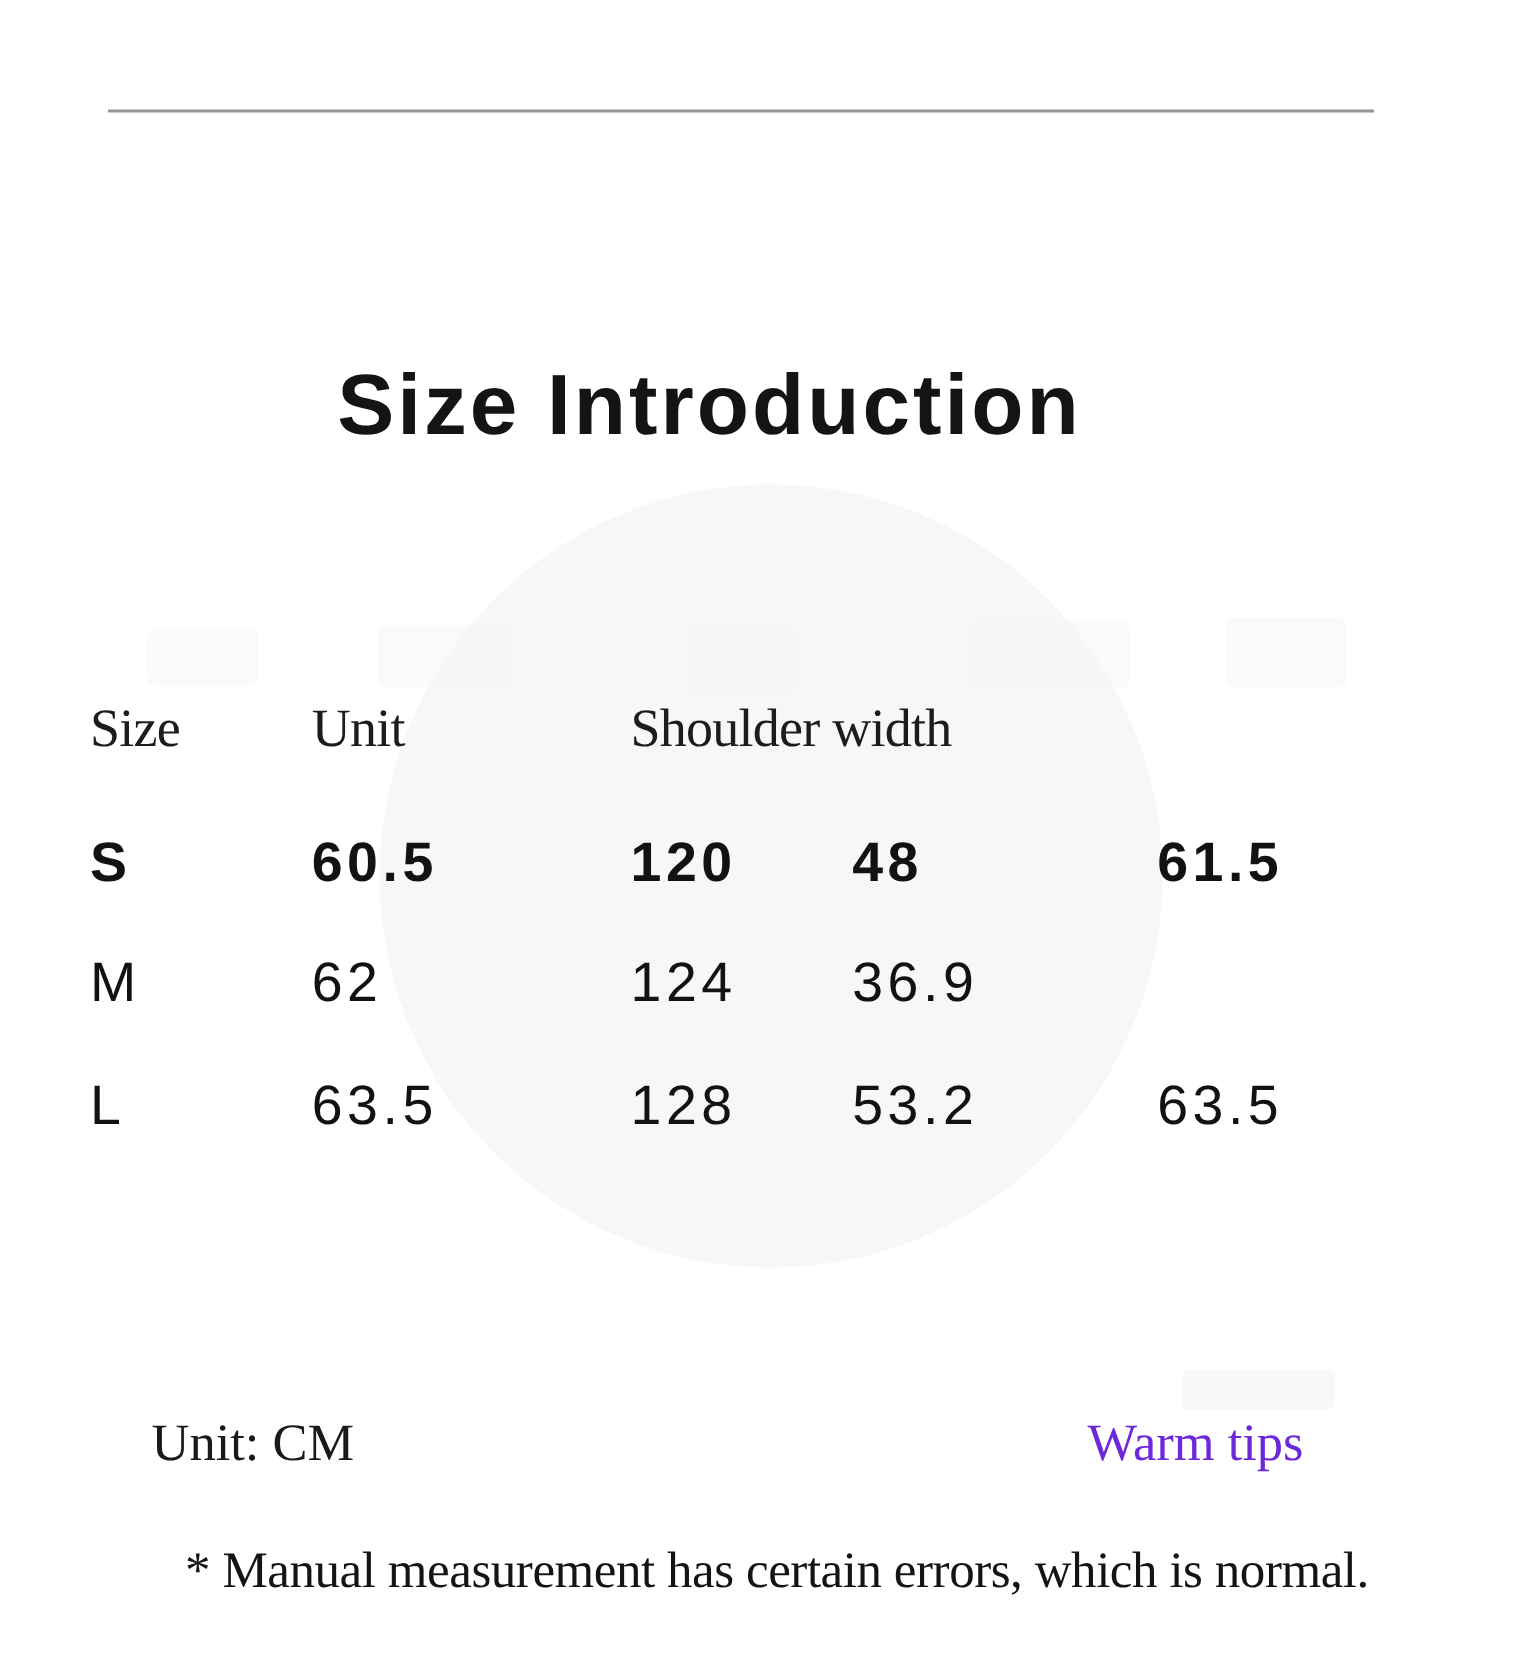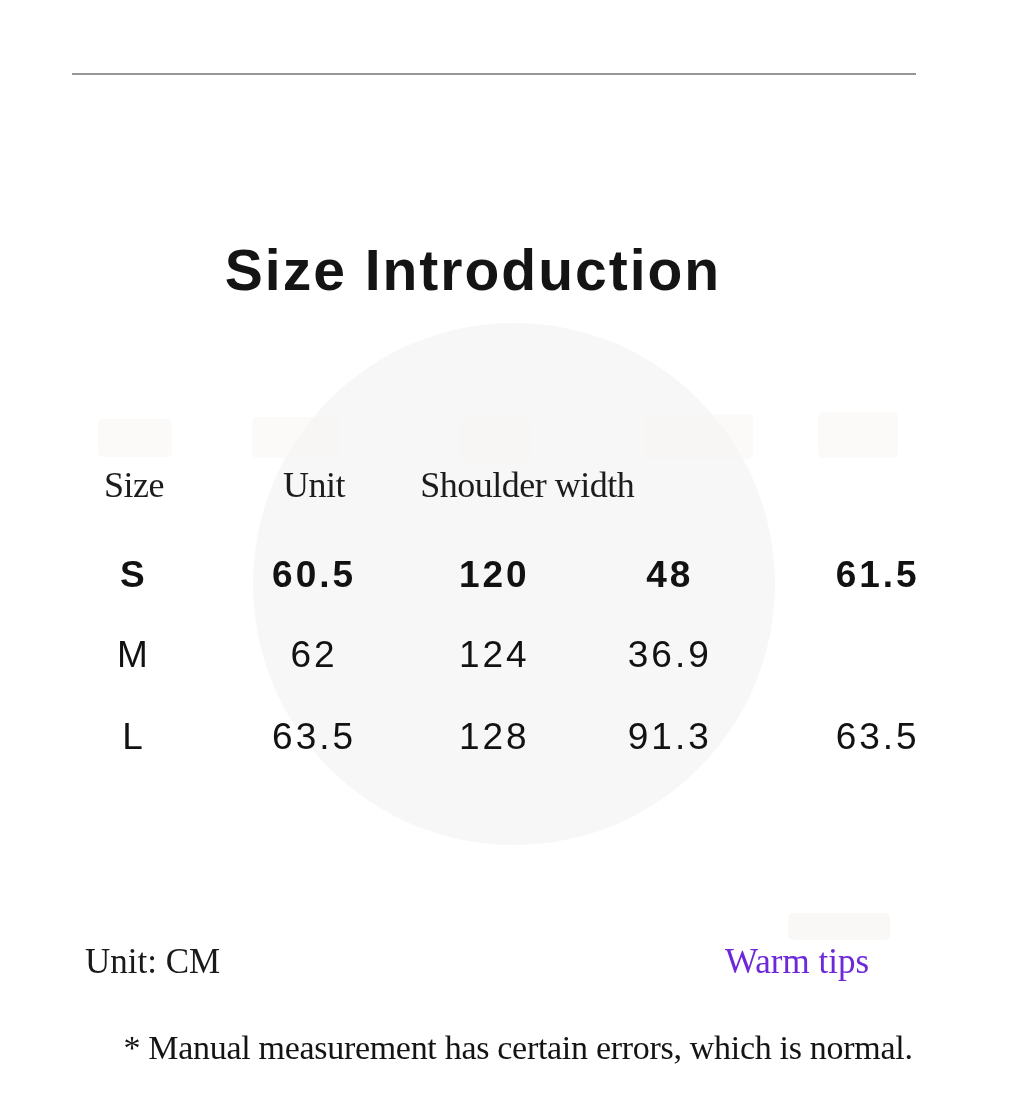--- a/index.html
+++ b/index.html
@@ -57,21 +57,21 @@
     color: #141414;
   }
 
   .row {
     position: absolute;
     left: 60px;
     width: 924px;
     display: grid;
     grid-template-columns: 16% 23% 16% 22% 23%;
   }
-  .cell { text-align: center; white-space: nowrap; }
+  .cell { white-space: nowrap; }
 
   .header-row {
     top: 462px;
     font-family: "Liberation Serif", "DejaVu Serif", serif;
     font-size: 36px;
     line-height: 46px;
     letter-spacing: -0.5px;
     color: #1c1c1c;
   }
 
@@ -81,21 +81,21 @@
     line-height: 44px;
     letter-spacing: 3px;
     color: #121212;
   }
   .row-s { top: 553px; font-weight: 700; }
   .row-m { top: 633px; font-weight: 400; }
   .row-l { top: 715px; font-weight: 400; }
 
   .unit-label {
     position: absolute;
-    left: 85px; top: 942px;
+    left: 101px; top: 942px;
     font-family: "Liberation Serif", "DejaVu Serif", serif;
     font-size: 35px;
     line-height: 40px;
     color: #1a1a1a;
     text-align: right;
   }
   .warm-tips {
     position: absolute;
     right: 47px; top: 942px;
     font-family: "Liberation Serif", "DejaVu Serif", serif;
@@ -152,21 +152,21 @@
     <div class="cell">M</div>
     <div class="cell">62</div>
     <div class="cell">124</div>
     <div class="cell">36.9</div>
   </div>
 
   <div class="row data-row row-l">
     <div class="cell">L</div>
     <div class="cell">63.5</div>
     <div class="cell">128</div>
-    <div class="cell">91.3</div>
+    <div class="cell">53.2</div>
     <div class="cell">63.5</div>
   </div>
 
   <div class="unit-label">Unit: CM</div>
   <div class="warm-tips">Warm tips</div>
   <div class="note">* Manual measurement has certain errors, which is normal.</div>
 
 </div>
 
 </body></html>

